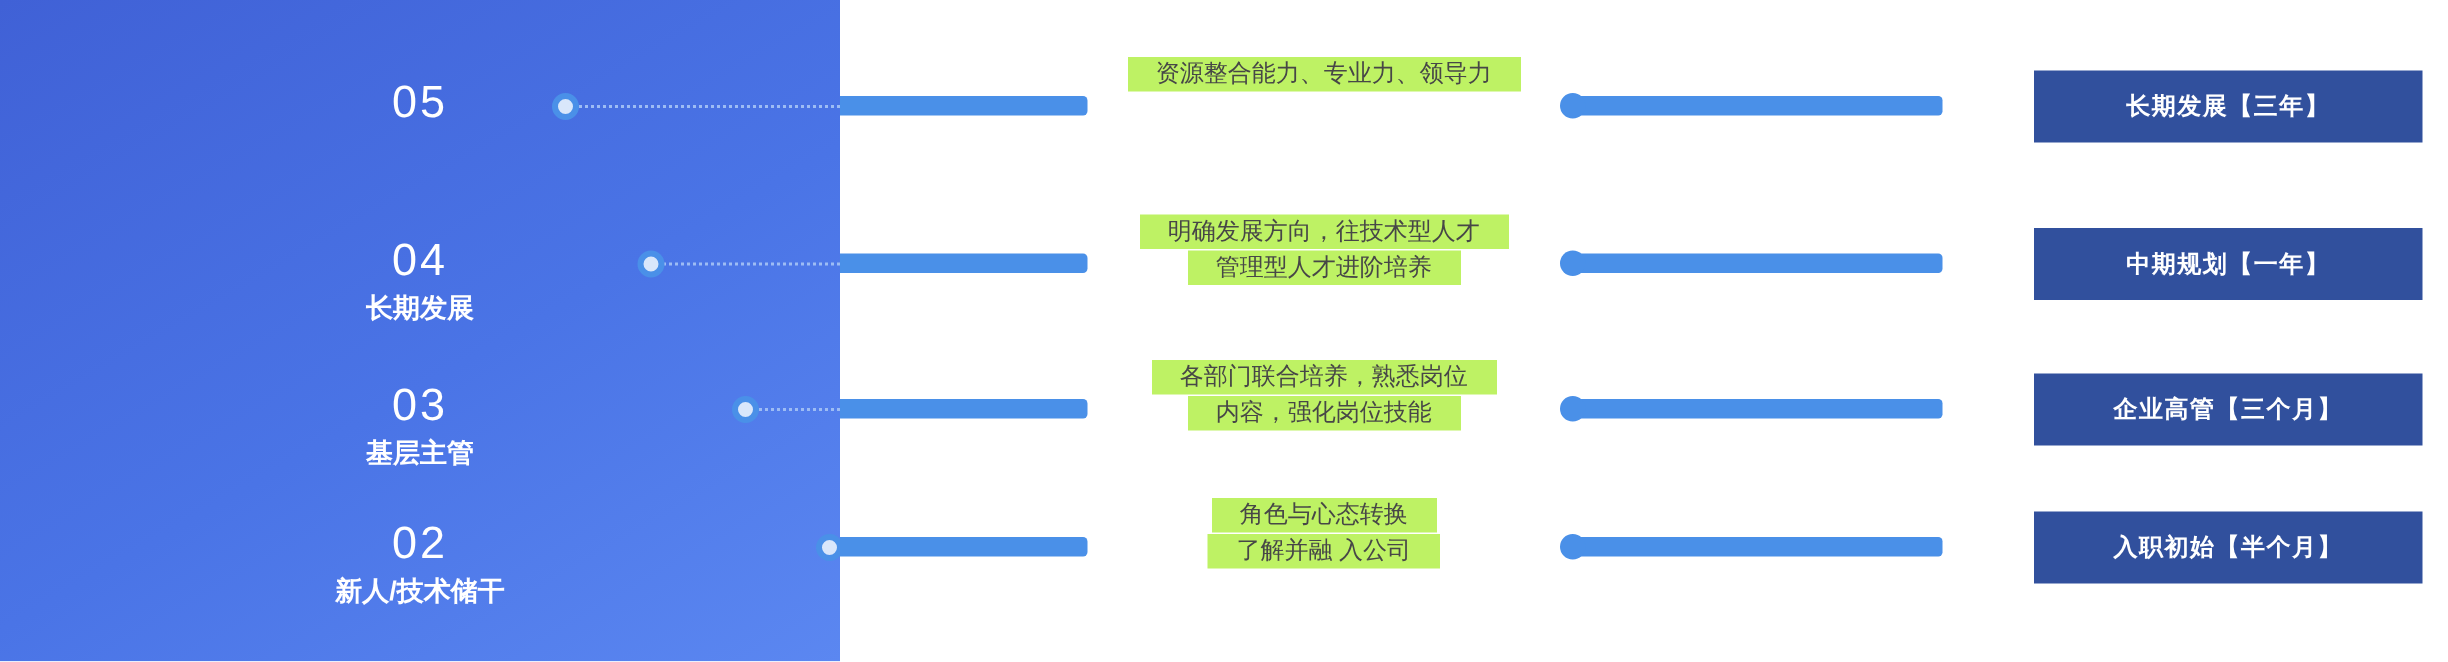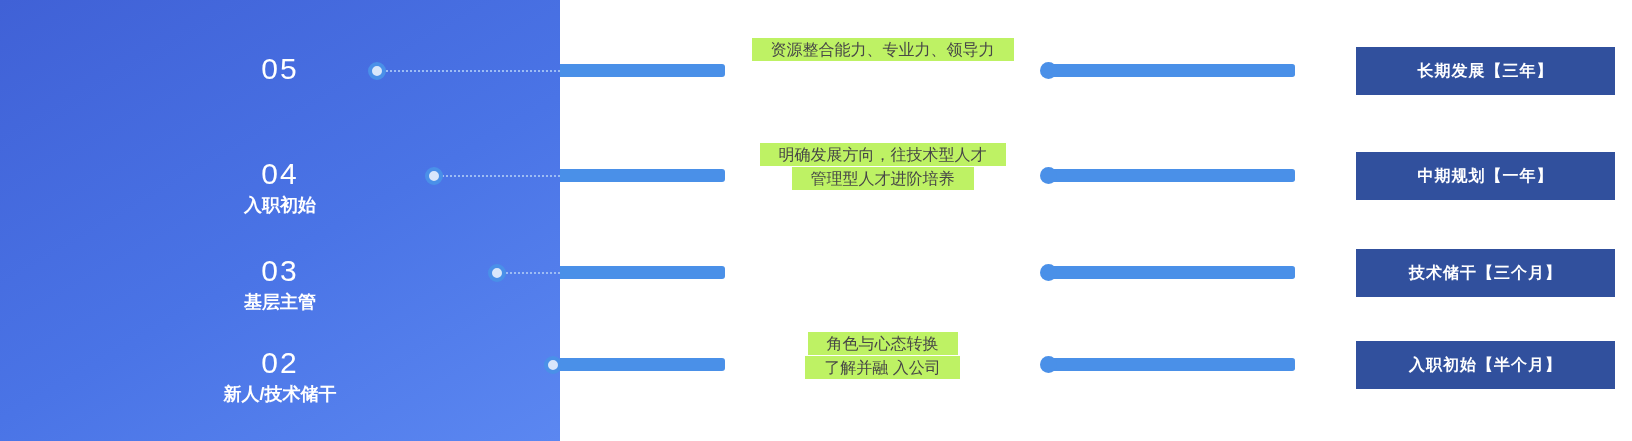--- a/index.html
+++ b/index.html
@@ -146,21 +146,21 @@
     </div>
     <div class="bar bar2"></div>
     <div class="stage">
       <span>长期发展【三年】</span>
     </div>
   </div>
 
   <div class="row row-2">
     <div class="level">
       <div class="level-num">04</div>
-      <div class="level-role">入职初始</div>
+      <div class="level-role">长期发展</div>
     </div>
     <div class="dots"></div>
     <div class="node"></div>
     <div class="bar bar1"></div>
     <div class="desc">
       <span class="desc-line">明确发展方向，往技术型人才</span><br>
       <span class="desc-line">管理型人才进阶培养</span>
     </div>
     <div class="bar bar2"></div>
     <div class="stage">
@@ -169,23 +169,27 @@
   </div>
 
   <div class="row row-3">
     <div class="level">
       <div class="level-num">03</div>
       <div class="level-role">基层主管</div>
     </div>
     <div class="dots"></div>
     <div class="node"></div>
     <div class="bar bar1"></div>
-    <div class="bar bar2"></div>
-    <div class="stage">
-      <span>技术储干【三个月】</span>
+    <div class="desc">
+      <span class="desc-line">各部门联合培养，熟悉岗位</span><br>
+      <span class="desc-line">内容，强化岗位技能</span>
+    </div>
+    <div class="bar bar2"></div>
+    <div class="stage">
+      <span>企业高管【三个月】</span>
     </div>
   </div>
 
   <div class="row row-4">
     <div class="level">
       <div class="level-num">02</div>
       <div class="level-role">新人/技术储干</div>
     </div>
     <div class="dots"></div>
     <div class="node"></div>

